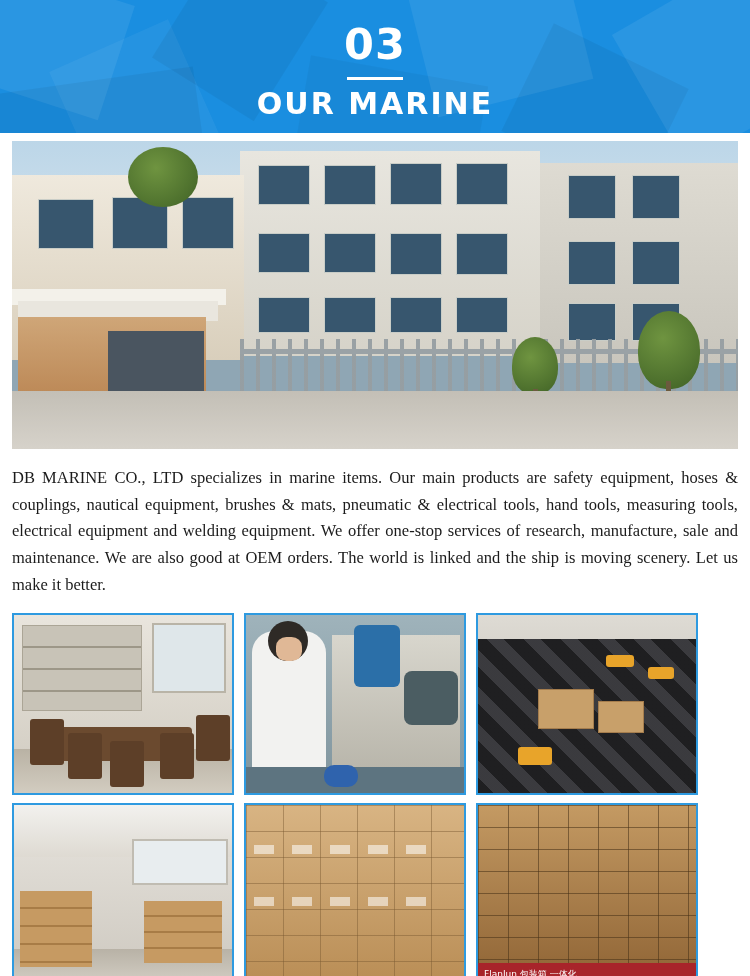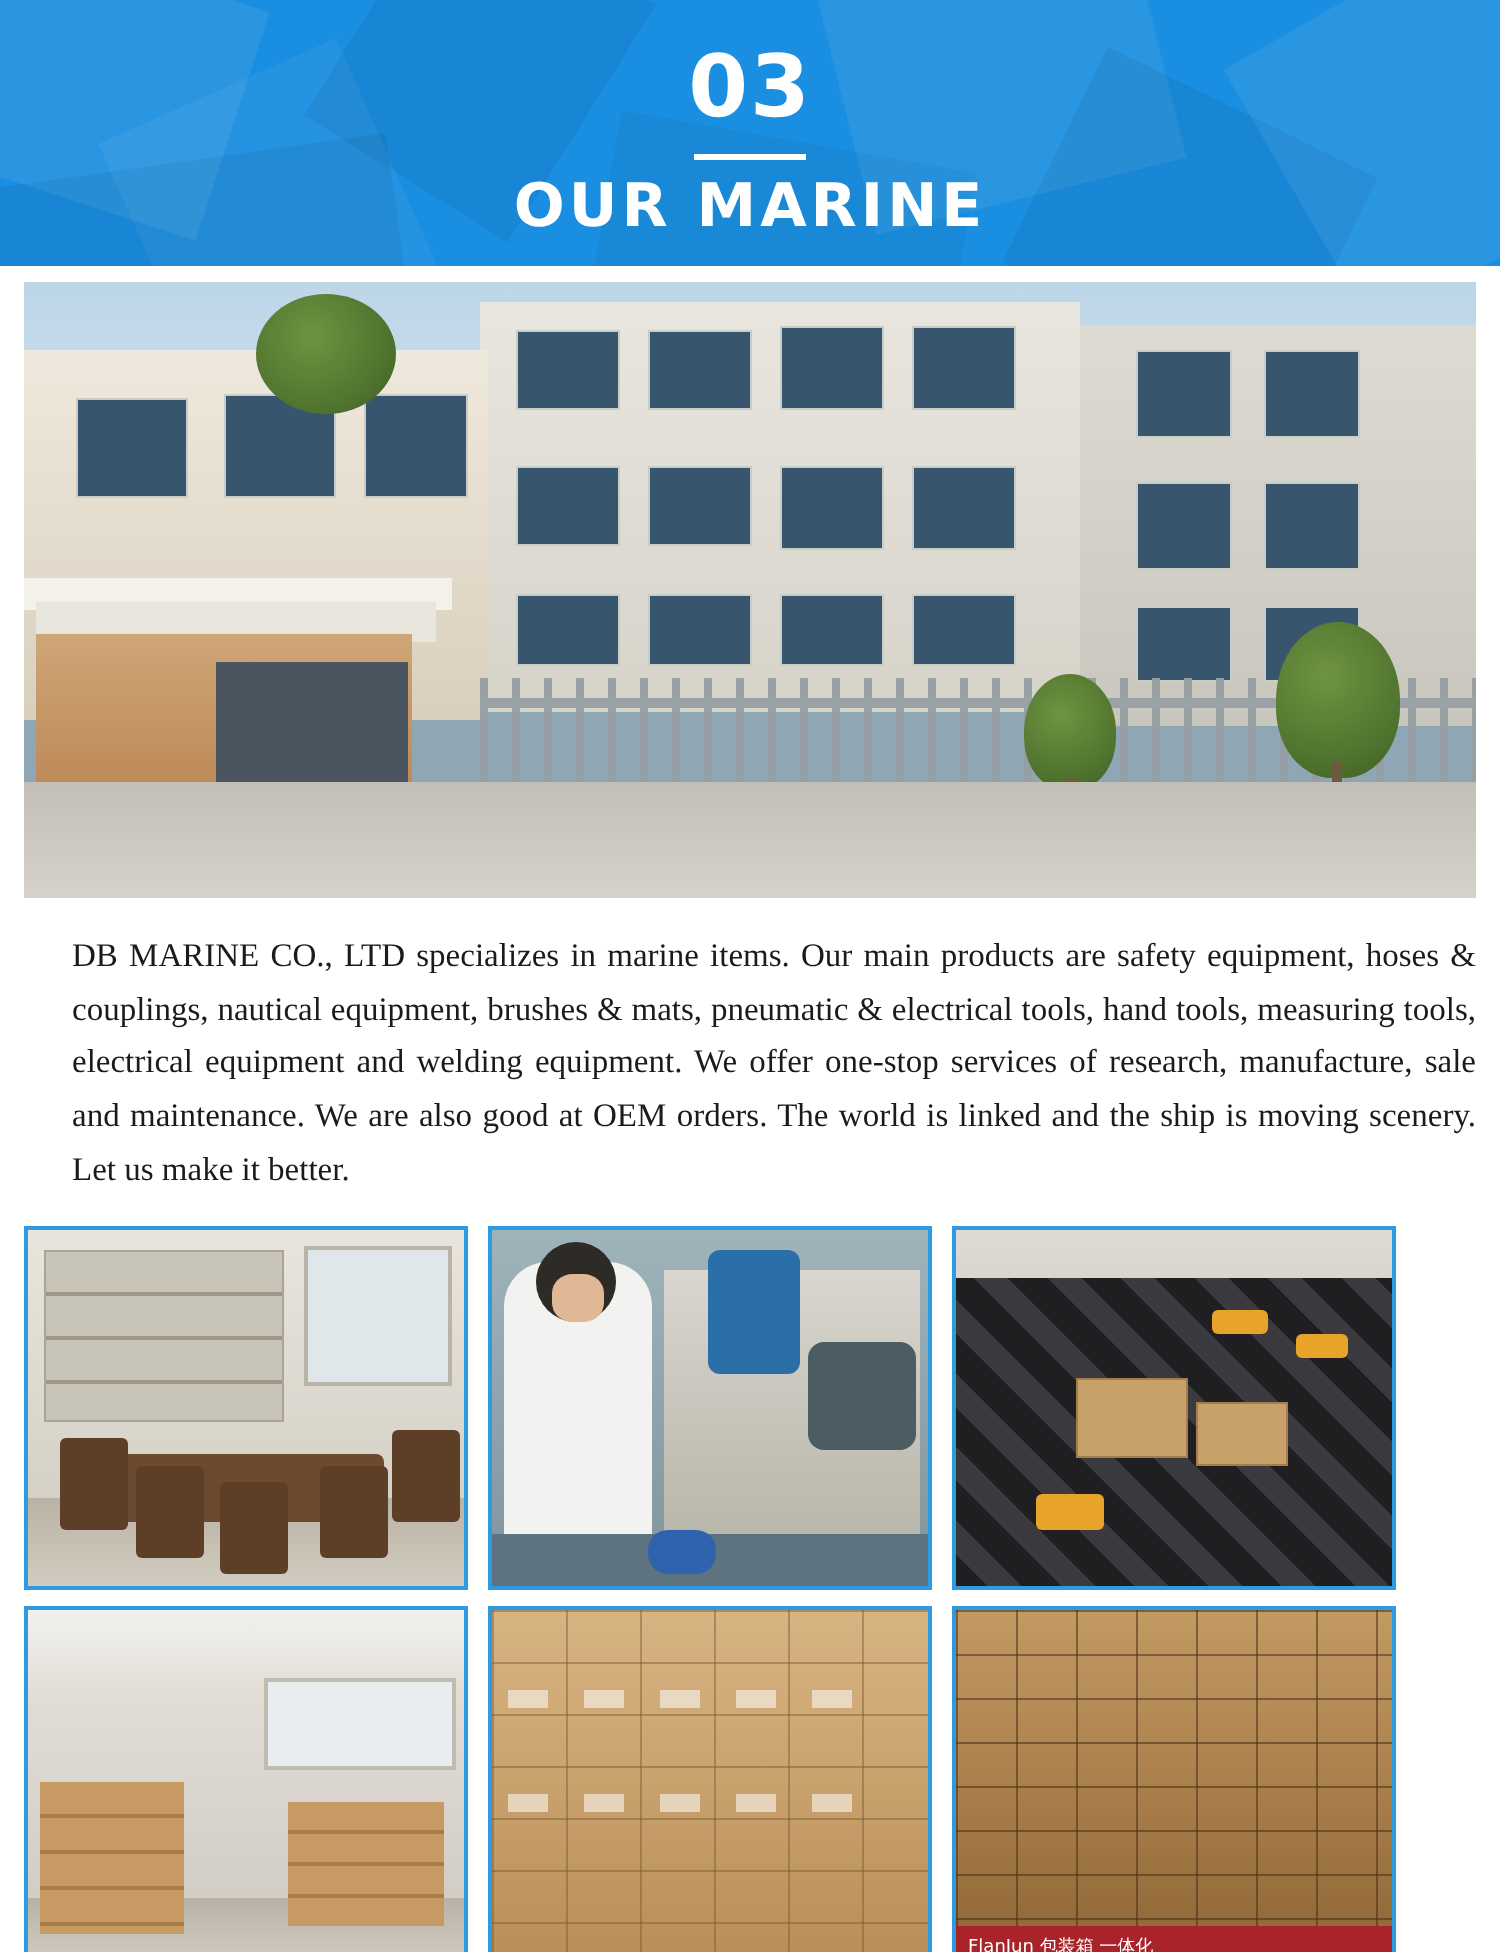--- a/index.html
+++ b/index.html
@@ -143,21 +143,20 @@
     background: #e9e6dd; border: 2px solid #9aa0a3;
   }
   .hero .road {
     position: absolute; left: 0; bottom: 0; width: 100%; height: 58px;
     background: linear-gradient(#c3bfb6, #d6d2ca);
   }
 
   
   .desc {
     padding: 16px 12px 6px 12px;
-    margin-left: 24px;
   }
   .desc p {
     margin: 0;
     font-family: "Liberation Serif", serif;
     font-size: 16.5px;
     line-height: 1.62;
     color: #1b1b1b;
     text-align: justify;
   }
 

